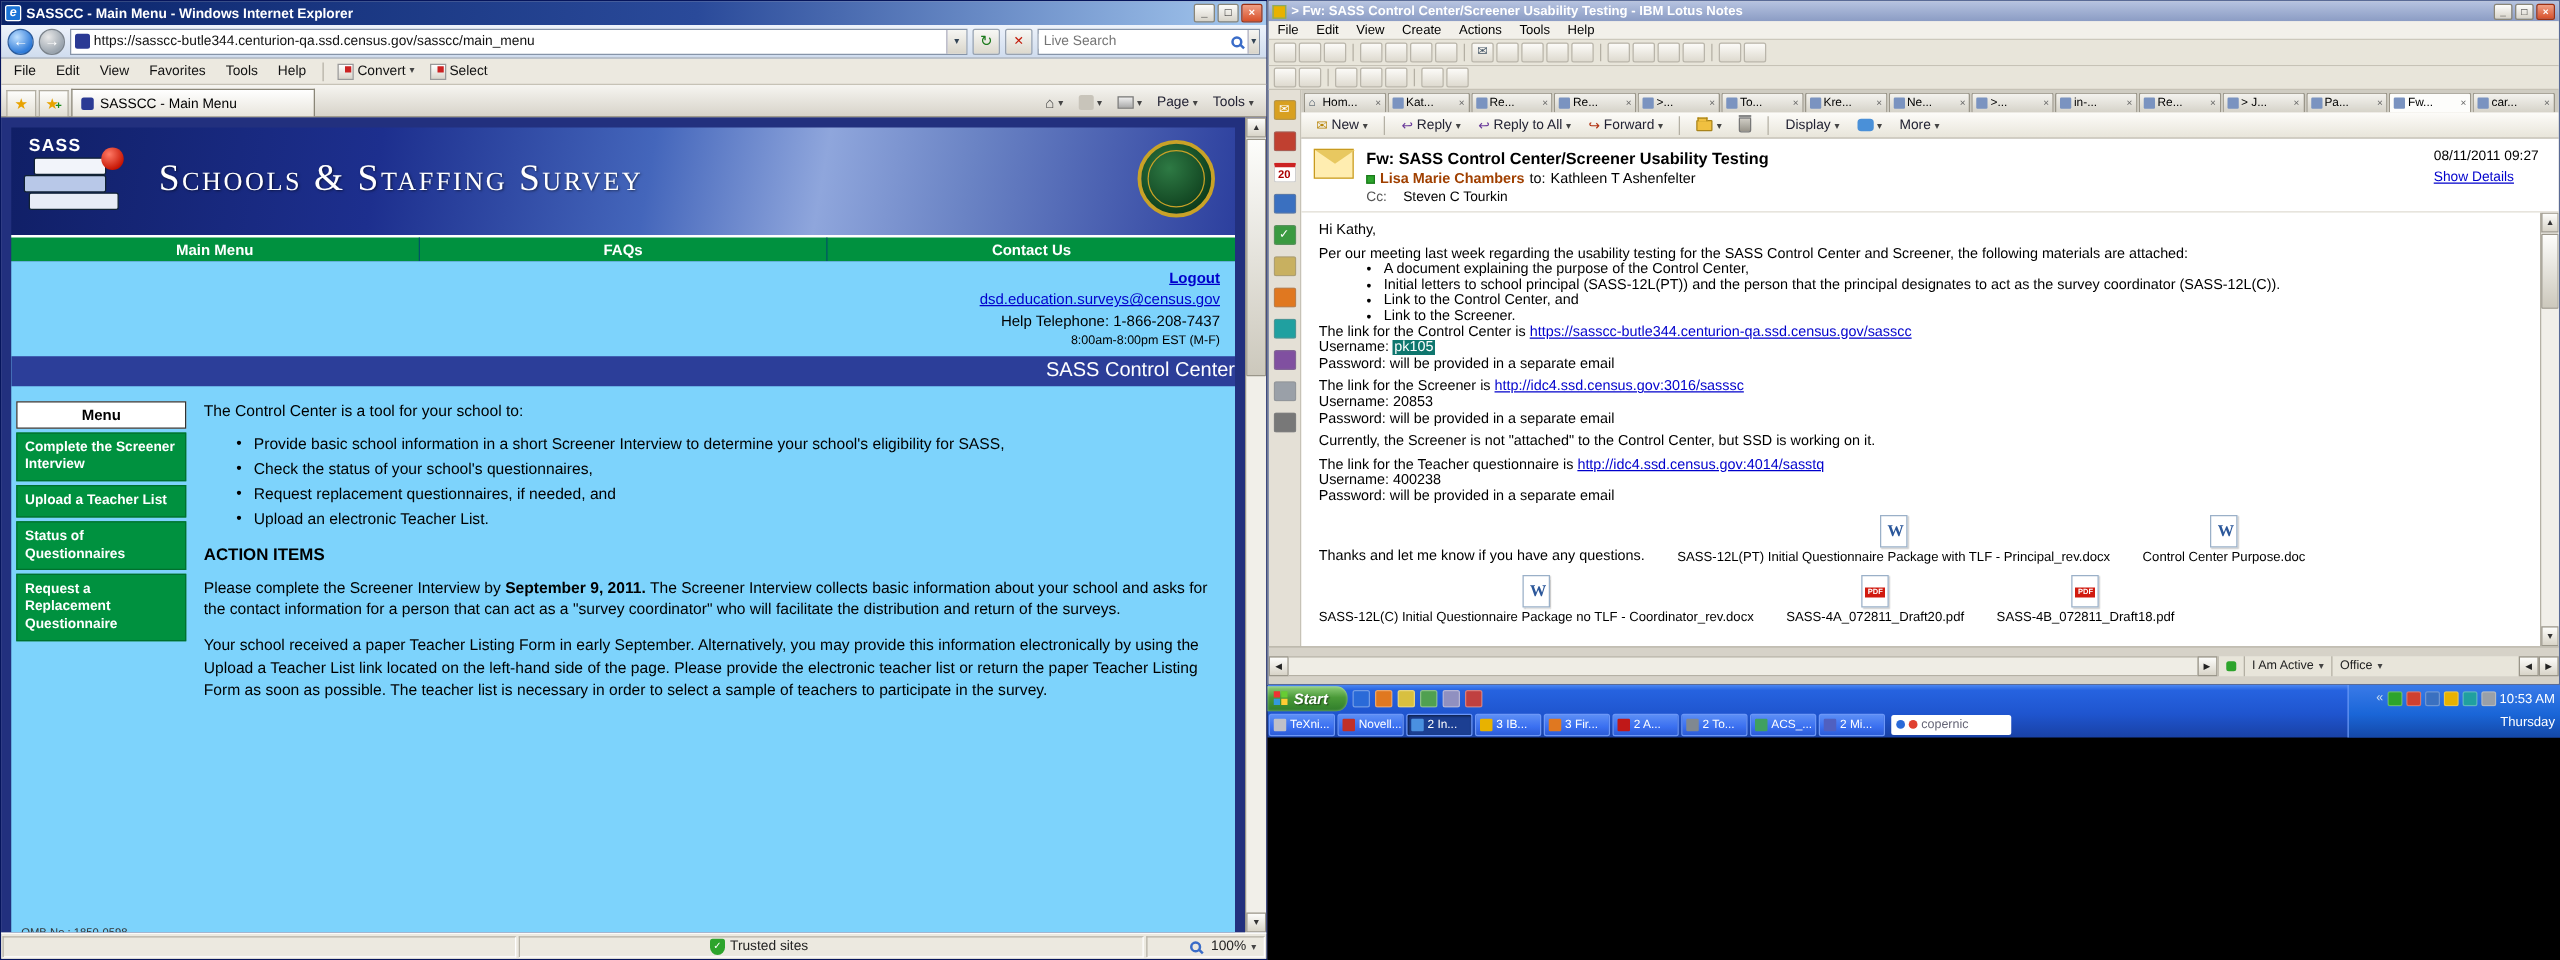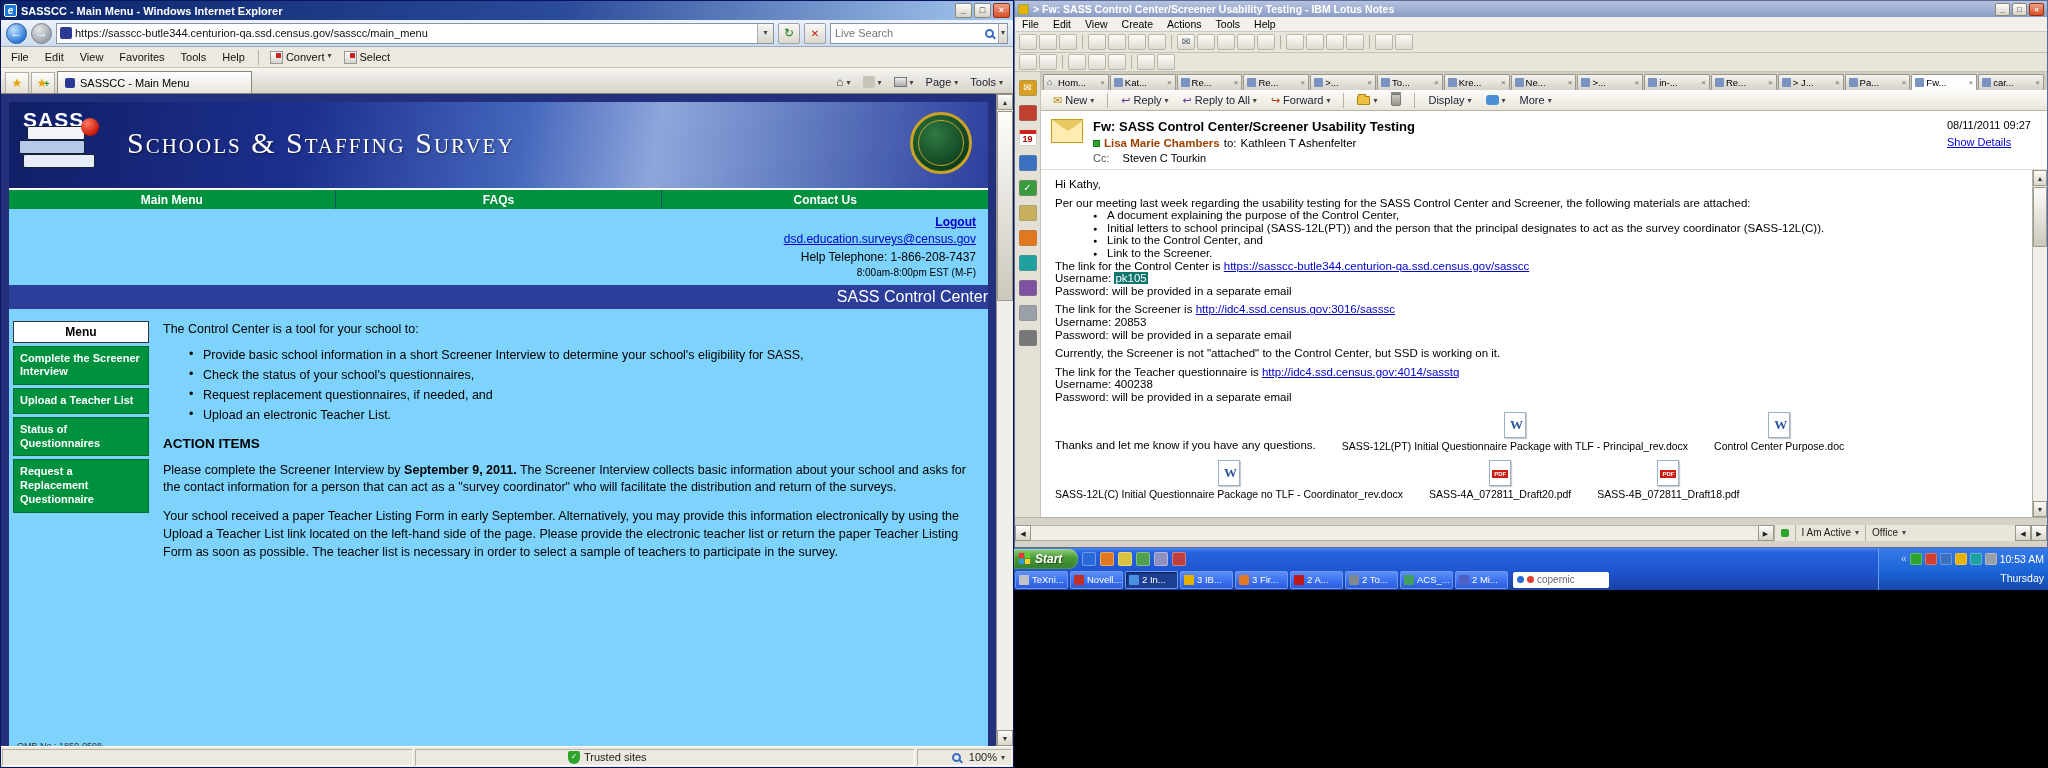--- a/index.html
+++ b/index.html
@@ -66,21 +66,21 @@
   .rss-ico { width:12px; height:12px; background:#c8c4ba; border-radius:2px; position:relative; }
   .print-ico { width:13px; height:10px; background:linear-gradient(#eee,#aaa); border:1px solid #777; }
   .caret { font-size:8px; color:#444; }
 
   .ie-body { flex:1; display:flex; overflow:hidden; background:#22307e; }
   .webpage { flex:1; background:#22307e; padding:8px 8px 0 8px; position:relative; overflow:hidden;
     display:flex; flex-direction:column; }
 
   .sass-banner { height:86px; position:relative; flex:none; color:#fff; overflow:hidden;
     background:linear-gradient(100deg,#101f66 0%,#1d2f8e 30%,#46b 52%,#8fa6dc 66%,#6a83c4 78%,#2c3f9e 100%); }
-  .banner-brand { position:absolute; left:14px; top:6px; font-weight:bold; font-size:21px; letter-spacing:1px; }
+  .banner-brand { position:absolute; left:14px; top:6px; font-weight:bold; font-size:14px; letter-spacing:1px; }
   .books { position:absolute; left:10px; top:24px; width:86px; height:56px; }
   .book { position:absolute; height:14px; border-radius:2px; border:1px solid #123; }
   .book.b1 { left:4px; top:28px; width:72px; background:#e8ecf6; }
   .book.b2 { left:0px; top:14px; width:66px; background:#b8c8e8; }
   .book.b3 { left:8px; top:0px; width:58px; background:#f2f4fa; }
   .apple { position:absolute; right:6px; top:-8px; width:18px; height:18px; border-radius:50%;
     background:radial-gradient(circle at 35% 30%, #ff7a66, #c41200 75%); }
   .banner-title { position:absolute; left:118px; top:24px; font-family:"Liberation Serif", serif;
     font-variant:small-caps; font-size:30px; letter-spacing:2px; color:#fff; text-shadow:1px 1px 2px #0008; }
   .seal { position:absolute; right:16px; top:10px; width:62px; height:62px; border-radius:50%;
@@ -470,21 +470,21 @@
         <span class="tbi"></span>
         <span class="tbsep"></span>
         <span class="tbi"></span>
         <span class="tbi"></span>
       </div>
 
       <div class="nt-mainrow">
         <div class="nt-sidebar">
           <span class="sb-ico" style="background:#d8a020">✉</span>
           <span class="sb-ico" style="background:#c04030"></span>
-          <span class="sb-ico sb-cal">19</span>
+          <span class="sb-ico sb-cal">20</span>
           <span class="sb-ico" style="background:#3a70c0"></span>
           <span class="sb-ico" style="background:#3a9a40">✓</span>
           <span class="sb-ico" style="background:#c8b060"></span>
           <span class="sb-ico" style="background:#e07820"></span>
           <span class="sb-ico" style="background:#20a0a0"></span>
           <span class="sb-ico" style="background:#8050a0"></span>
           <span class="sb-ico" style="background:#9aa0a8"></span>
           <span class="sb-ico" style="background:#787878"></span>
         </div>
 

